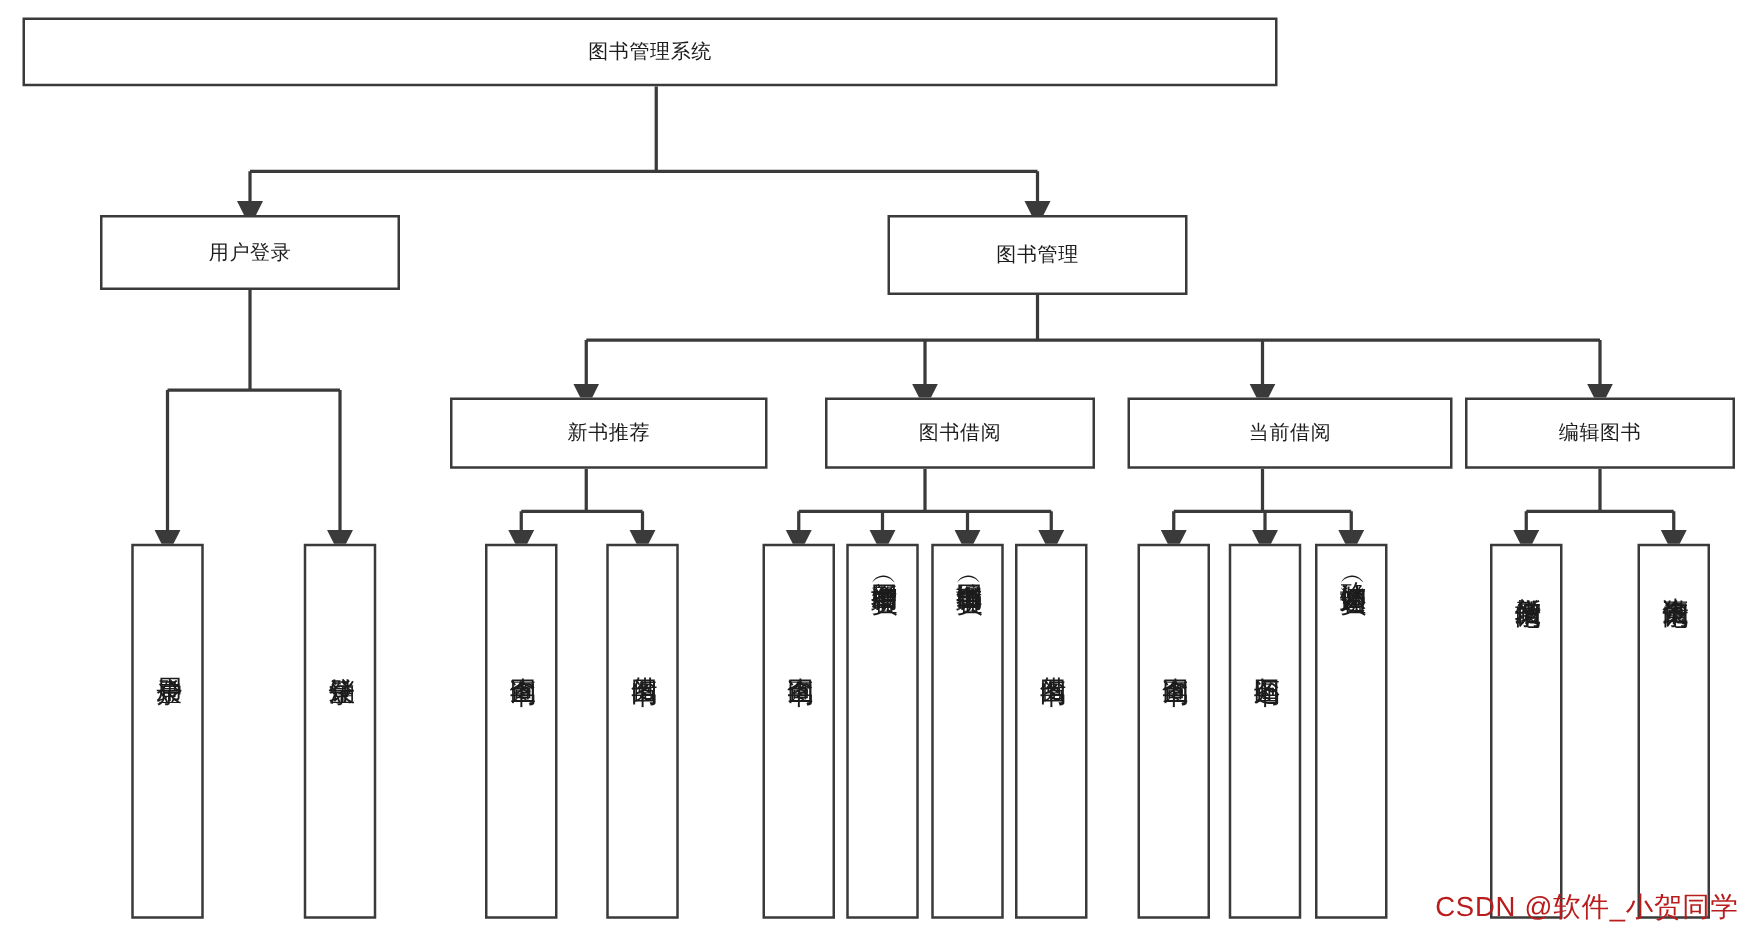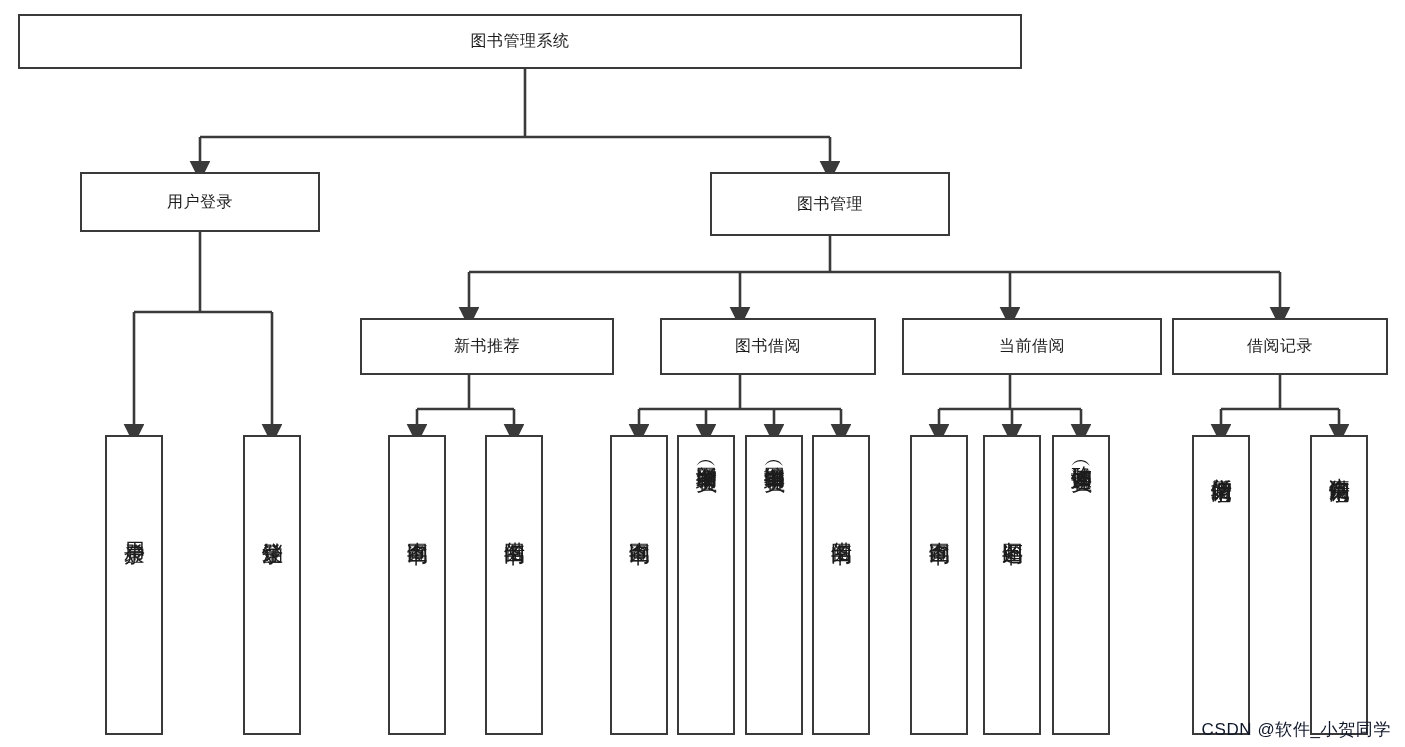--- a/index.html
+++ b/index.html
@@ -61,22 +61,22 @@
   .node.vert.pad-small .vlabel {
     margin-top: 14px;
   }
   .node.vert.pad-none .vlabel {
     margin-top: 2px;
   }
   #watermark {
     position: absolute;
     right: 14px;
     bottom: 6px;
-    font-size: 17px;
-    color: #0f172a;
+    font-size: 22px;
+    color: #b91c1c;
     letter-spacing: 0.6px;
     white-space: nowrap;
     margin-top: 48px;
   }
 </style>
 </head>
 <body>
 
 <div id="canvas">
 
@@ -144,21 +144,21 @@
   <div class="node horiz" style="left:360px; top:318px; width:254px; height:57px;">
     <span>新书推荐</span>
   </div>
   <div class="node horiz" style="left:632px; top:318px; width:216px; height:57px;margin-left:28px;">
     <span>图书借阅</span>
   </div>
   <div class="node horiz" style="left:902px; top:318px; width:260px; height:57px;">
     <span>当前借阅</span>
   </div>
   <div class="node horiz" style="left:1172px; top:318px; width:216px; height:57px;">
-    <span>借阅记录</span>
+    <span>编辑图书</span>
   </div>
 
   <div class="node vert pad-mid" style="left:105px; top:435px; width:58px; height:300px;">
     <span class="vlabel">用户登录</span>
   </div>
   <div class="node vert pad-mid" style="left:243px; top:435px; width:58px; height:300px;">
     <span class="vlabel">注销登录</span>
   </div>
 
   <div class="node vert pad-mid" style="left:388px; top:435px; width:58px; height:300px;">

